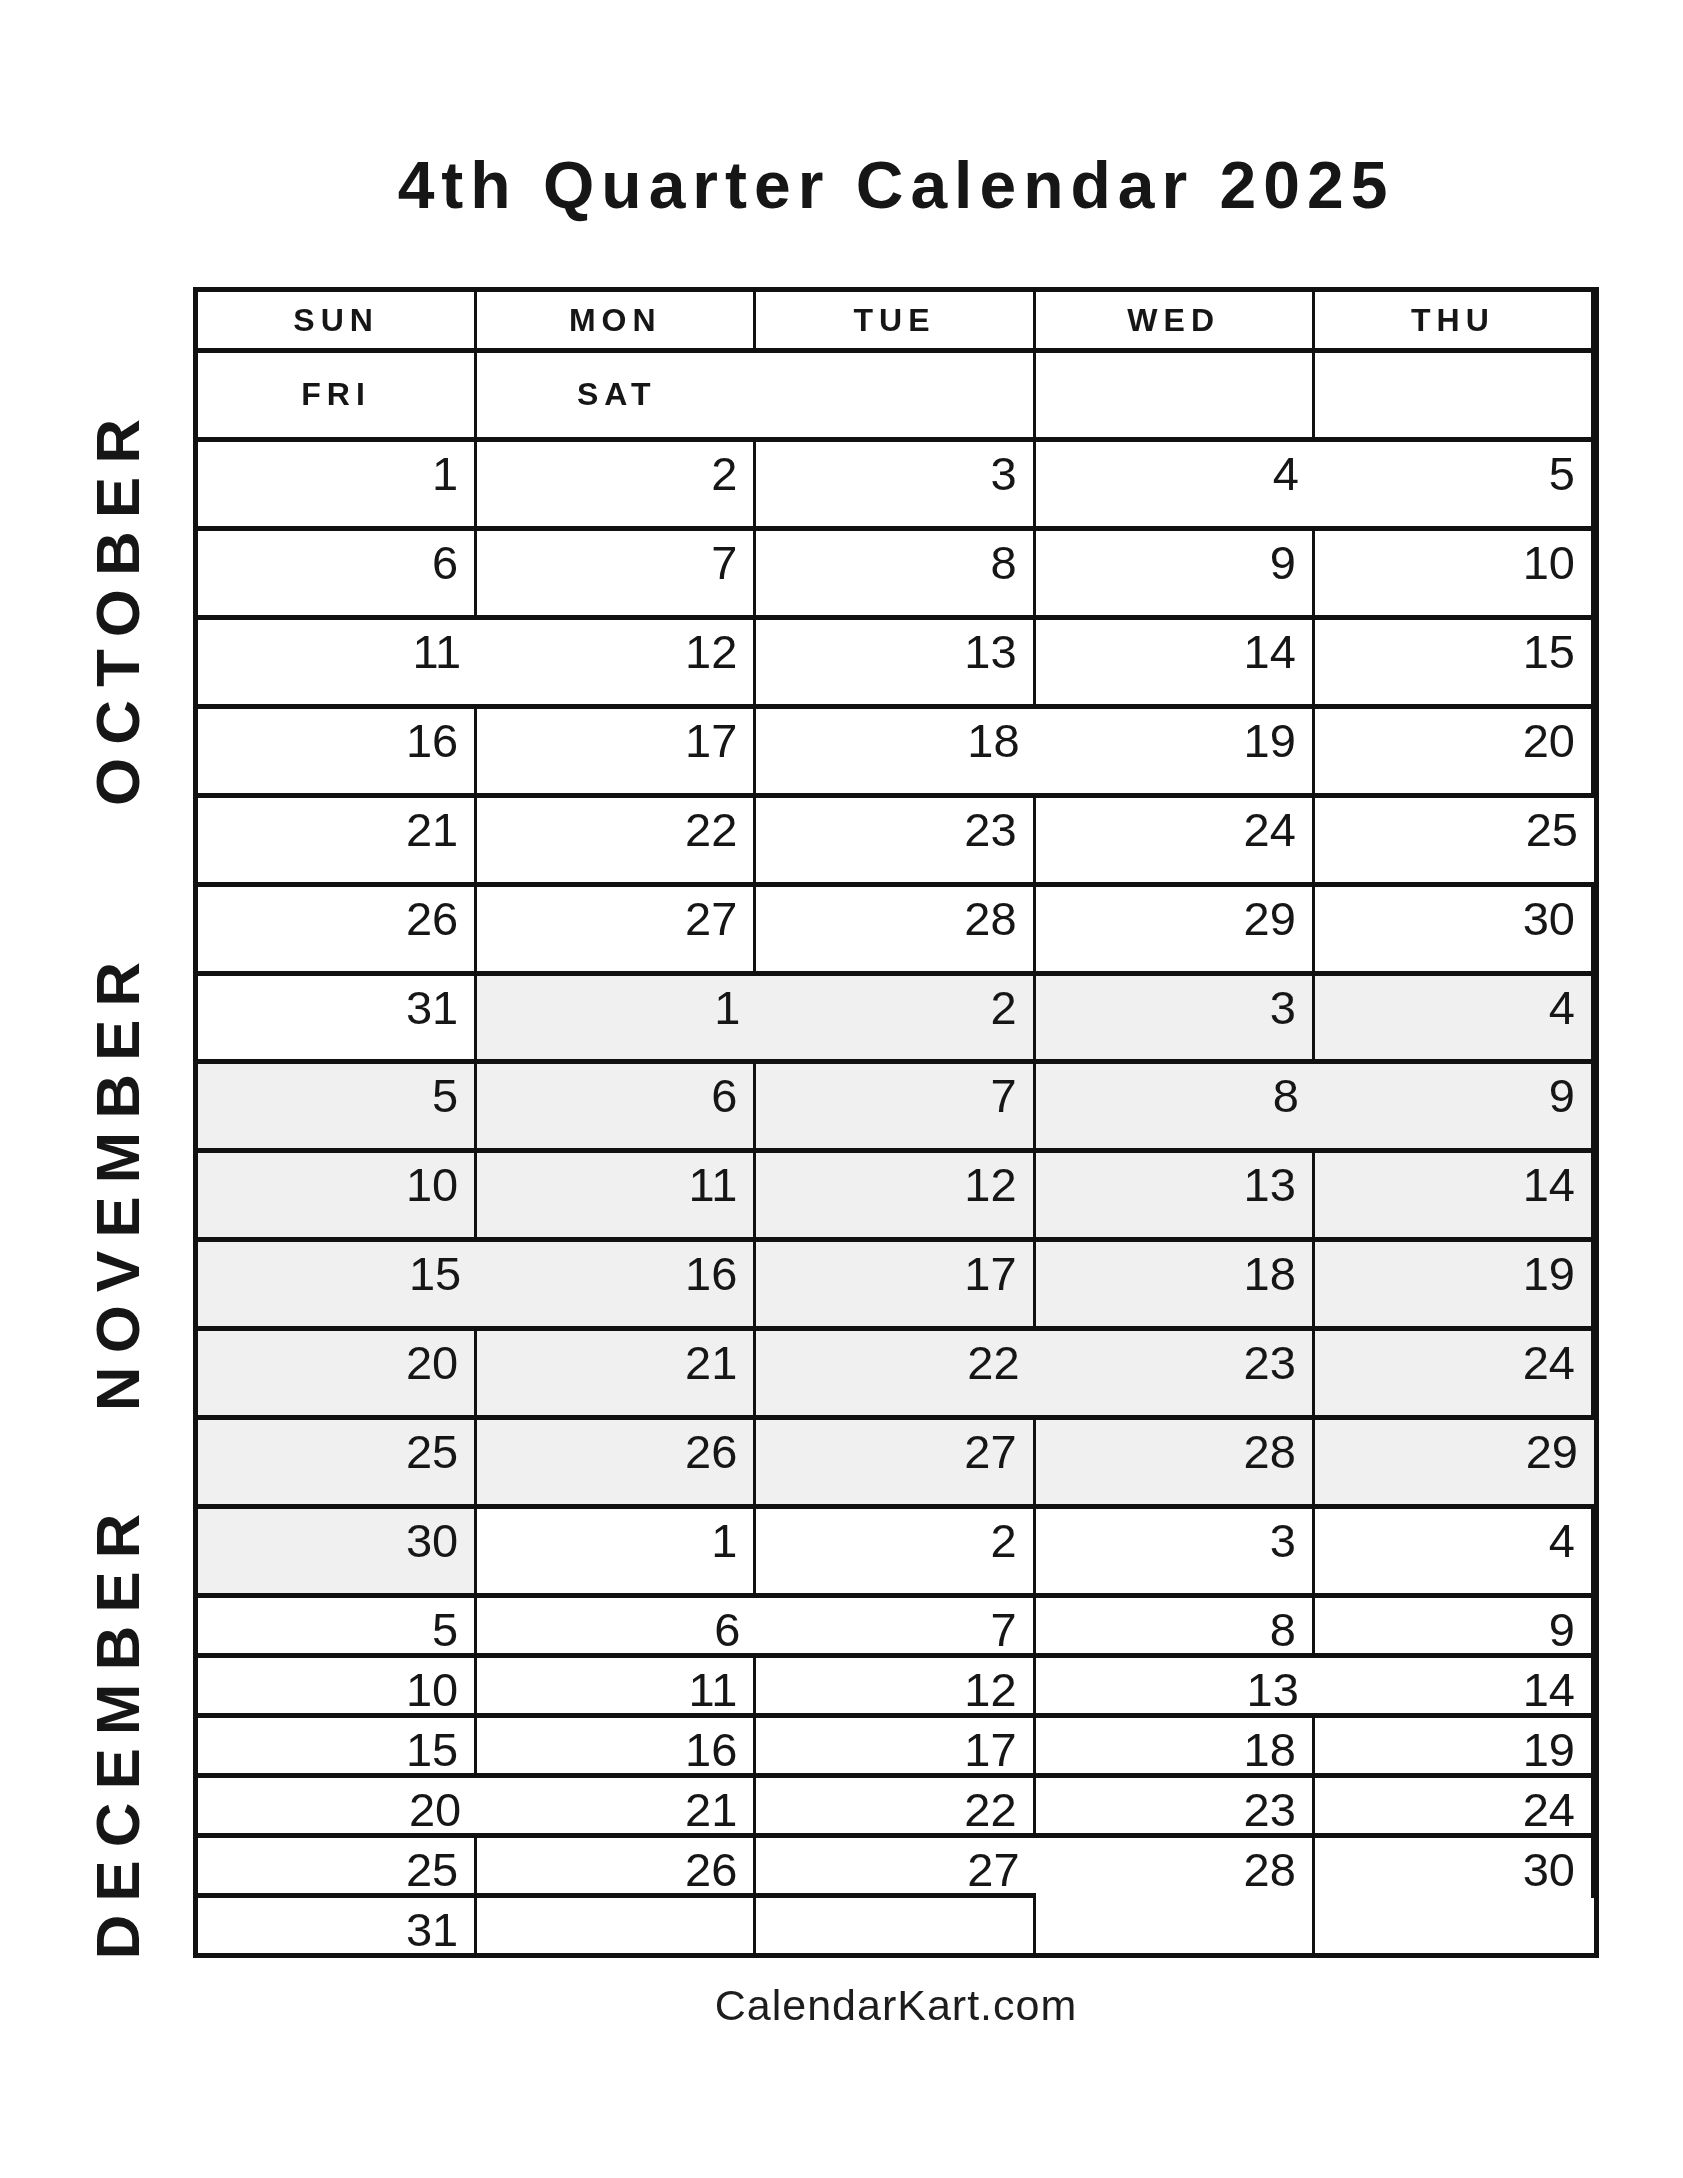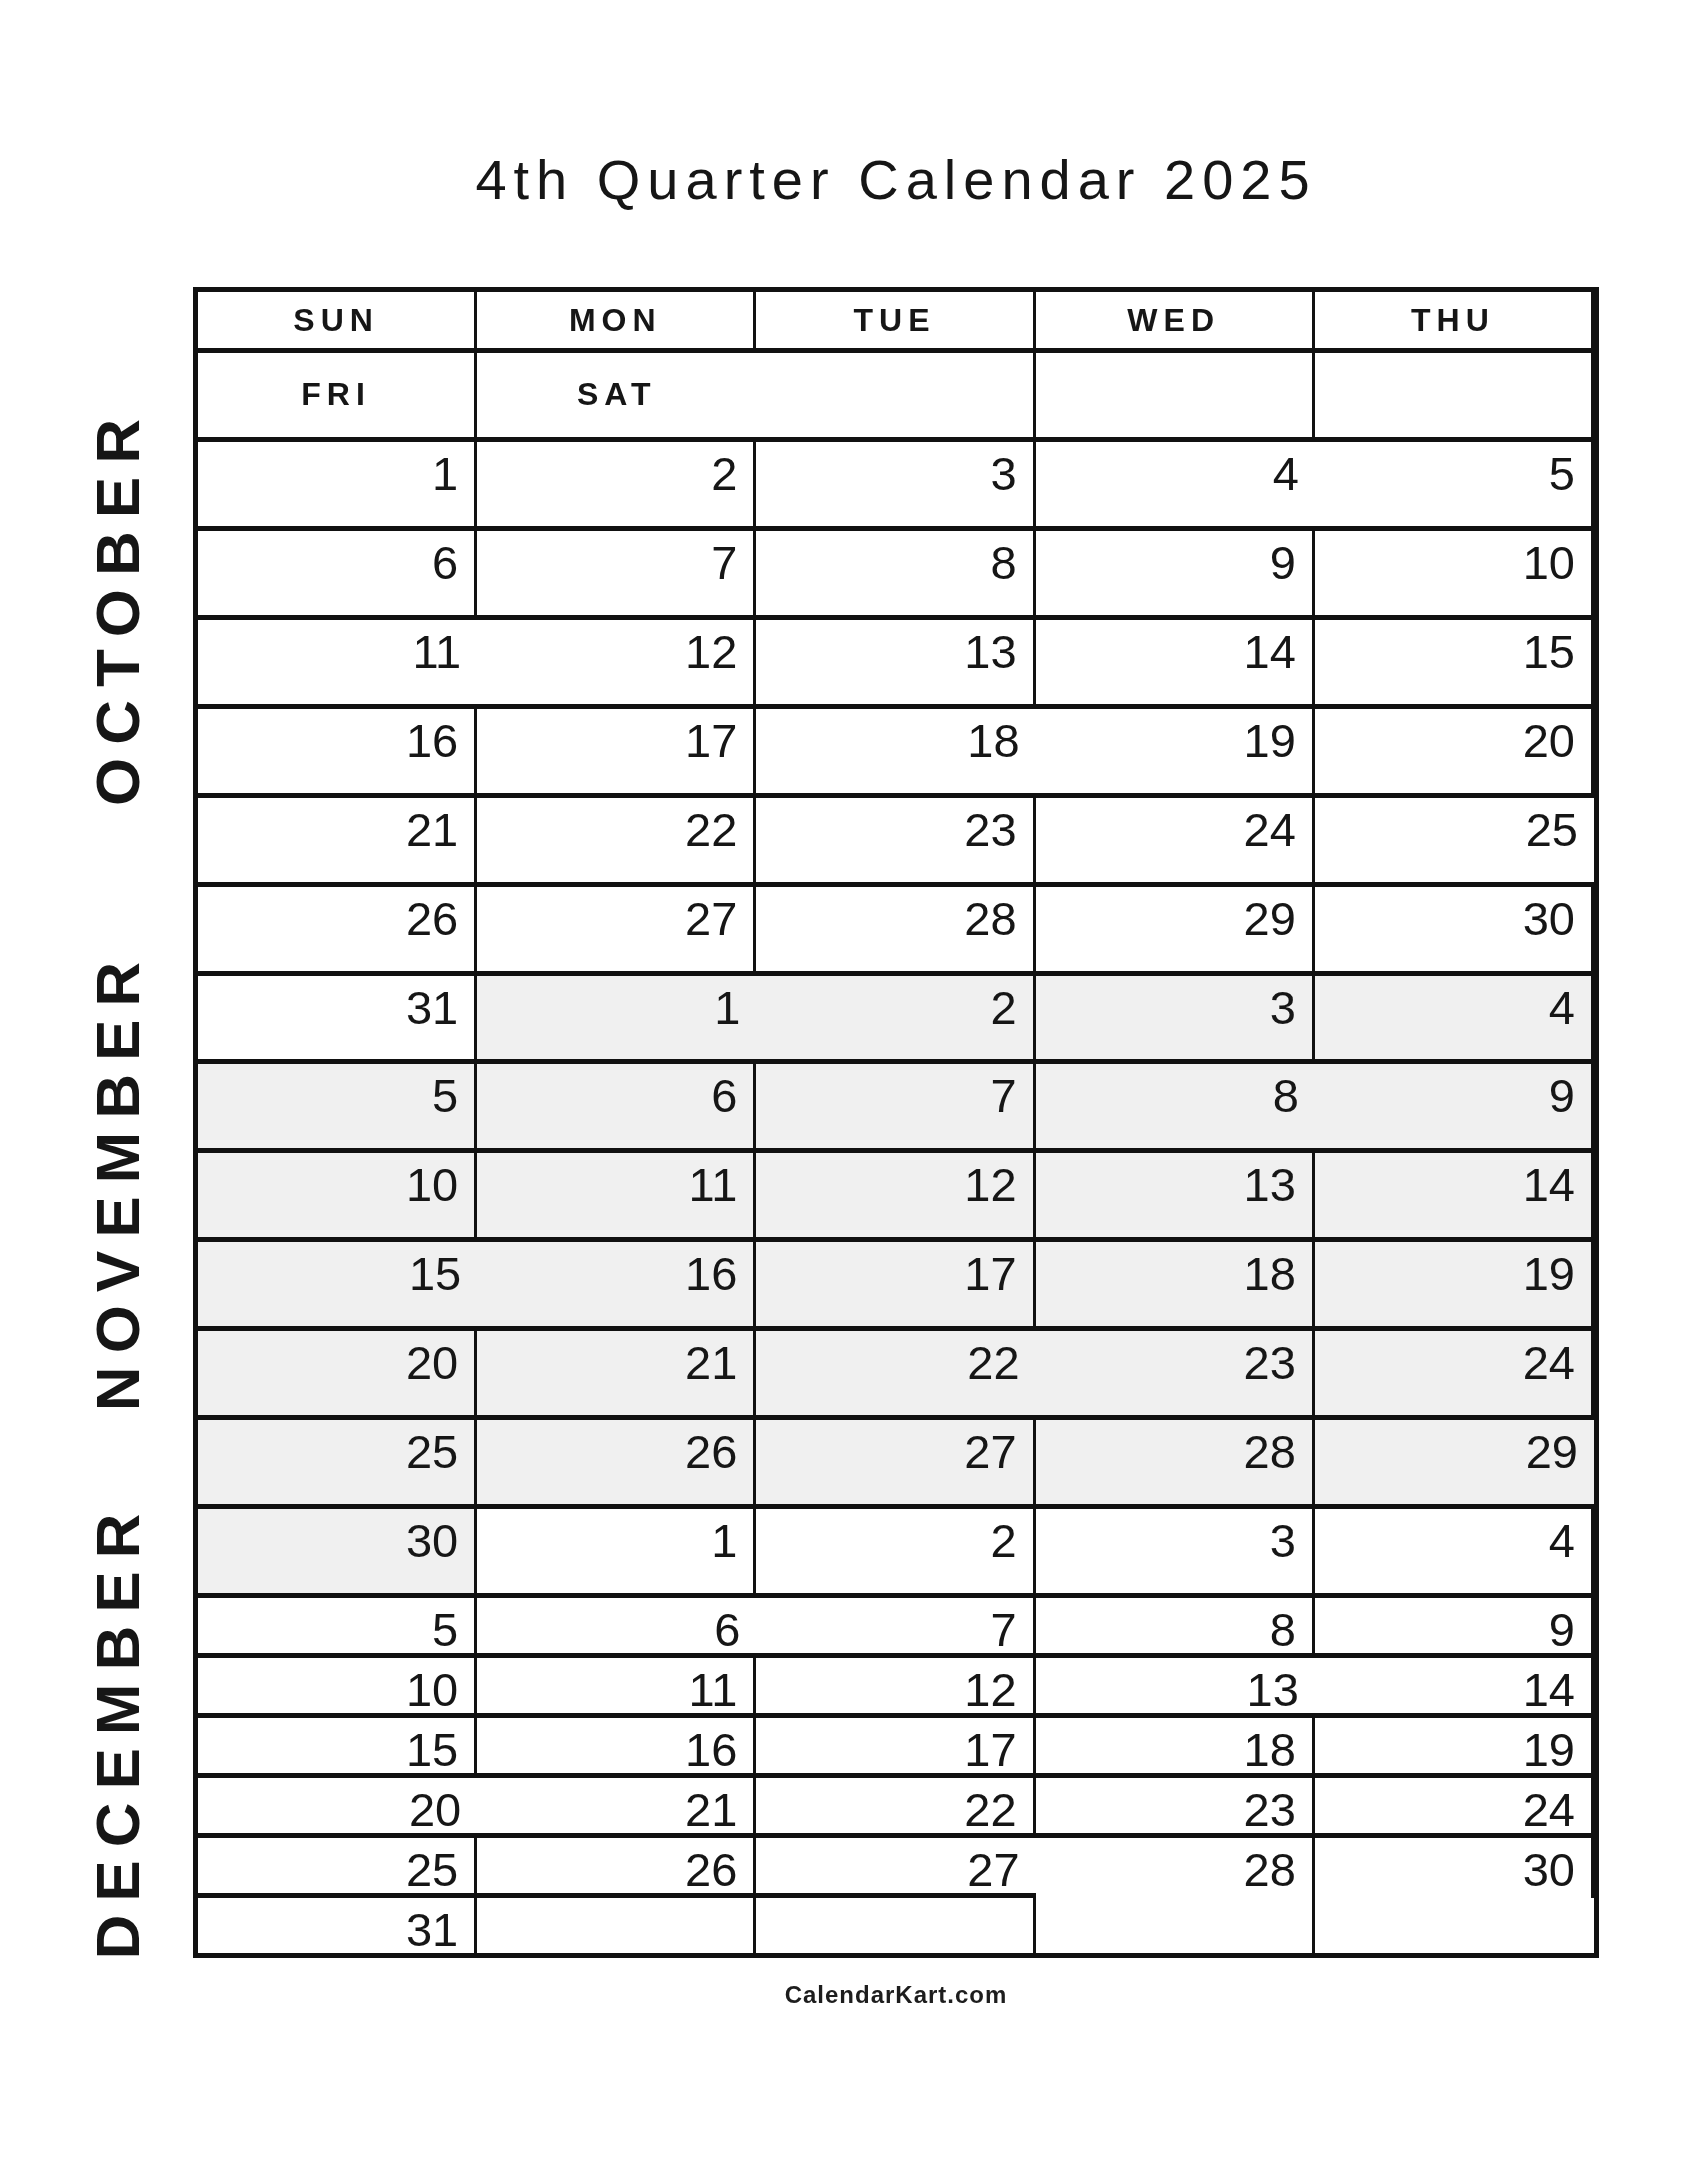--- a/index.html
+++ b/index.html
@@ -14,22 +14,22 @@
     height: 2178px;
     background: #ffffff;
     overflow: hidden;
   }
   .title {
     position: absolute;
     left: 193px;
     top: 147px;
     width: 1406px;
     text-align: center;
-    font-size: 56px;
-    font-weight: 400;
+    font-size: 66px;
+    font-weight: 700;
     letter-spacing: 7px;
     color: #161616;
     white-space: nowrap;
   }
   .month-label {
     position: absolute;
     left: 117px;
     transform: translate(-50%, -50%) rotate(-90deg);
     font-size: 62px;
     font-weight: 700;
@@ -82,22 +82,22 @@
     font-weight: 400;
     color: #161616;
     line-height: 1.0;
   }
   .footer {
     position: absolute;
     left: 193px;
     top: 1981px;
     width: 1406px;
     text-align: center;
-    font-size: 24px;
-    font-weight: 700;
+    font-size: 43px;
+    font-weight: 400;
     letter-spacing: 1px;
     color: #1d1d1d;
   }
 </style>
 </head>
 <body>
 
 <div class="page">
 
   <div class="title">4th Quarter Calendar 2025</div>

